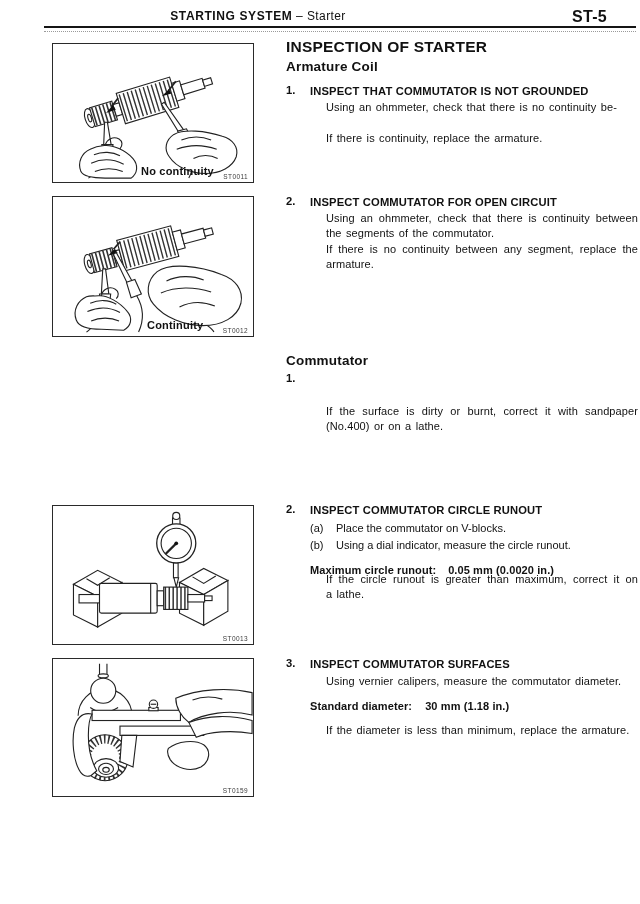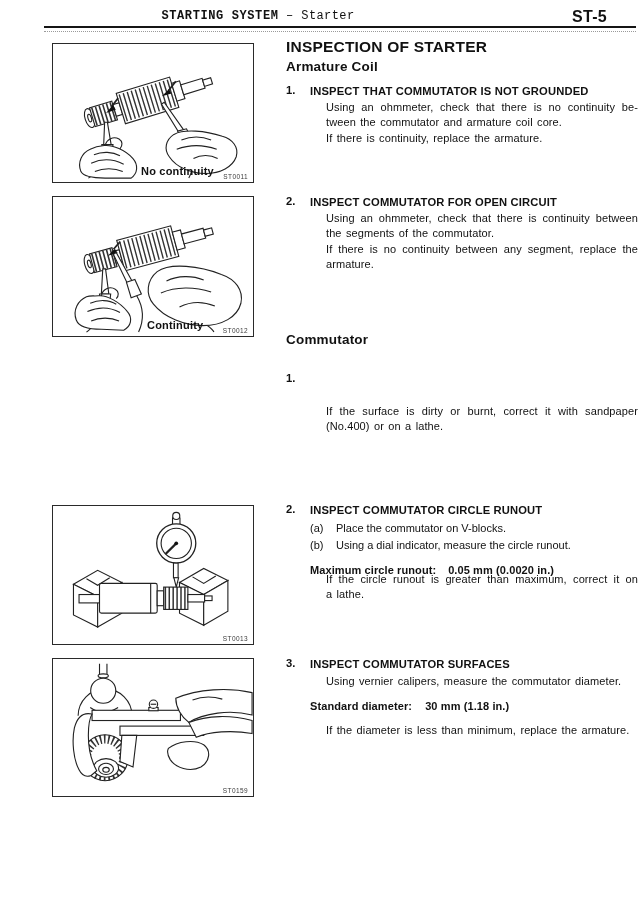--- a/index.html
+++ b/index.html
@@ -2,21 +2,21 @@
 <html><head>
 <meta charset="utf-8">
 <style>
   * { margin:0; padding:0; box-sizing:border-box; }
   html,body { background:#e8e8e8; }
   body { font-family:"Liberation Sans","DejaVu Sans",sans-serif; color:#111; }
   .page { position:relative; width:640px; height:904px; background:#ffffff; margin:0 auto; overflow:hidden; }
 
   
   .hdr-center { position:absolute; top:9px; left:0; width:516px; text-align:center;
-                font-size:12px; letter-spacing:.4px;font-family:Liberation Mono, monospace; }
+                font-size:12px; letter-spacing:.4px; }
   .hdr-center .bold { font-weight:bold; letter-spacing:.6px; }
   .hdr-page { position:absolute; top:8px; right:33px; font-weight:bold; font-size:16px; letter-spacing:.3px; }
   .hdr-rule  { position:absolute; top:26px; left:44px; width:592px; height:0; border-top:2.5px solid #151515; }
   .hdr-rule2 { position:absolute; top:31px; left:44px; width:592px; height:0; border-top:1px dotted #9a9a9a; }
 
   
   .fig { position:absolute; left:52px; width:202px; border:1.2px solid #2a2a2a; background:#fff; }
   #fig1 { top:43px;  height:140px; }
   #fig2 { top:196px; height:141px; }
   #fig3 { top:505px; height:140px; }
@@ -235,40 +235,39 @@
 
   <div class="abs main-title">INSPECTION OF STARTER</div>
   <div class="abs sub-head" style="top:59px">Armature Coil</div>
 
   <div class="abs inum" style="top:84px">1.</div>
   <div class="abs ititle jlines" style="top:84px">
       <div>INSPECT THAT COMMUTATOR IS NOT GROUNDED</div>
     </div>
   <div class="abs para jlines" style="top:100px">
       <div>Using an ohmmeter, check that there is no continuity be-</div>
-      <div>tween the commutator and armature coil core.</div>
     </div>
   <div class="abs para jlines" style="top:131px">
       <div>If there is continuity, replace the armature.</div>
     </div>
 
   <div class="abs inum" style="top:195px">2.</div>
   <div class="abs ititle jlines" style="top:195px">
       <div>INSPECT COMMUTATOR FOR OPEN CIRCUIT</div>
     </div>
   <div class="abs para jlines" style="top:211px">
       <div>Using an ohmmeter, check that there is continuity between</div>
       <div>the segments of the commutator.</div>
     </div>
   <div class="abs para jlines" style="top:242px">
       <div>If there is no continuity between any segment, replace the</div>
       <div>armature.</div>
     </div>
 
-  <div class="abs sub-head" style="top:332px">Commutator</div>
+  <div class="abs sub-head" style="top:353px">Commutator</div>
 
   <div class="abs inum" style="top:372px">1.</div>
   <div class="abs para jlines" style="top:404px">
       <div>If the surface is dirty or burnt, correct it with sandpaper</div>
       <div>(No.400) or on a lathe.</div>
     </div>
 
   <div class="abs inum" style="top:503px">2.</div>
   <div class="abs ititle jlines" style="top:503px">
       <div>INSPECT COMMUTATOR CIRCLE RUNOUT</div>

